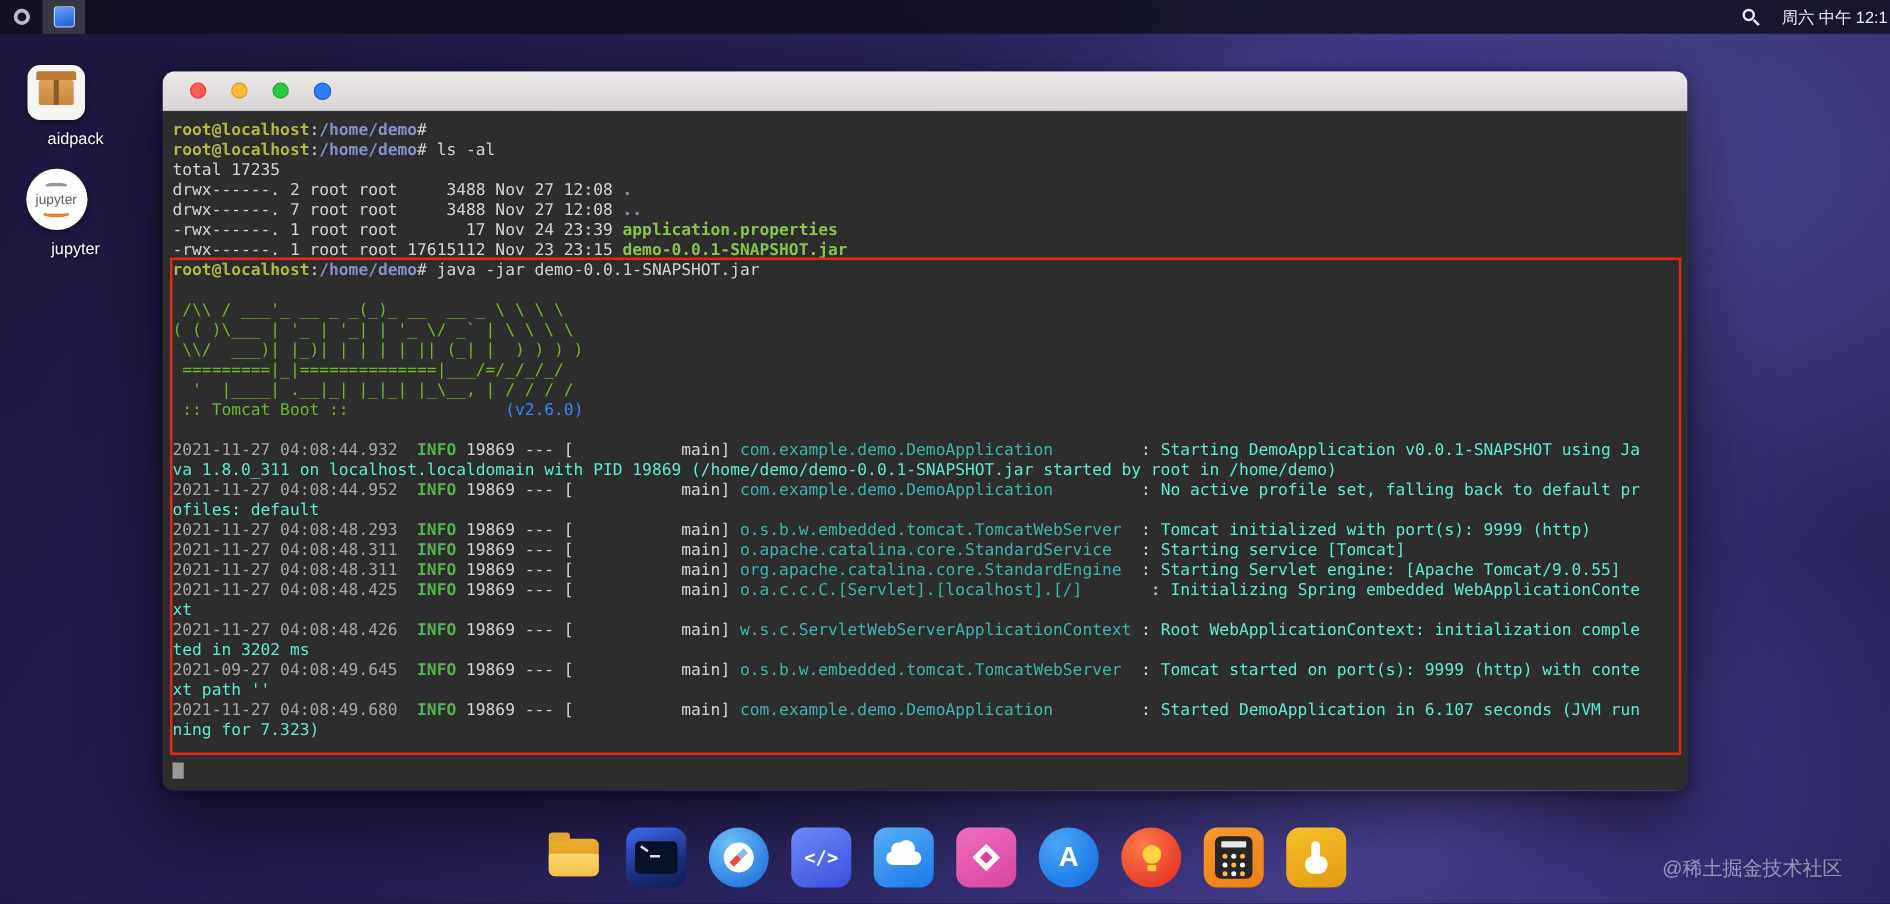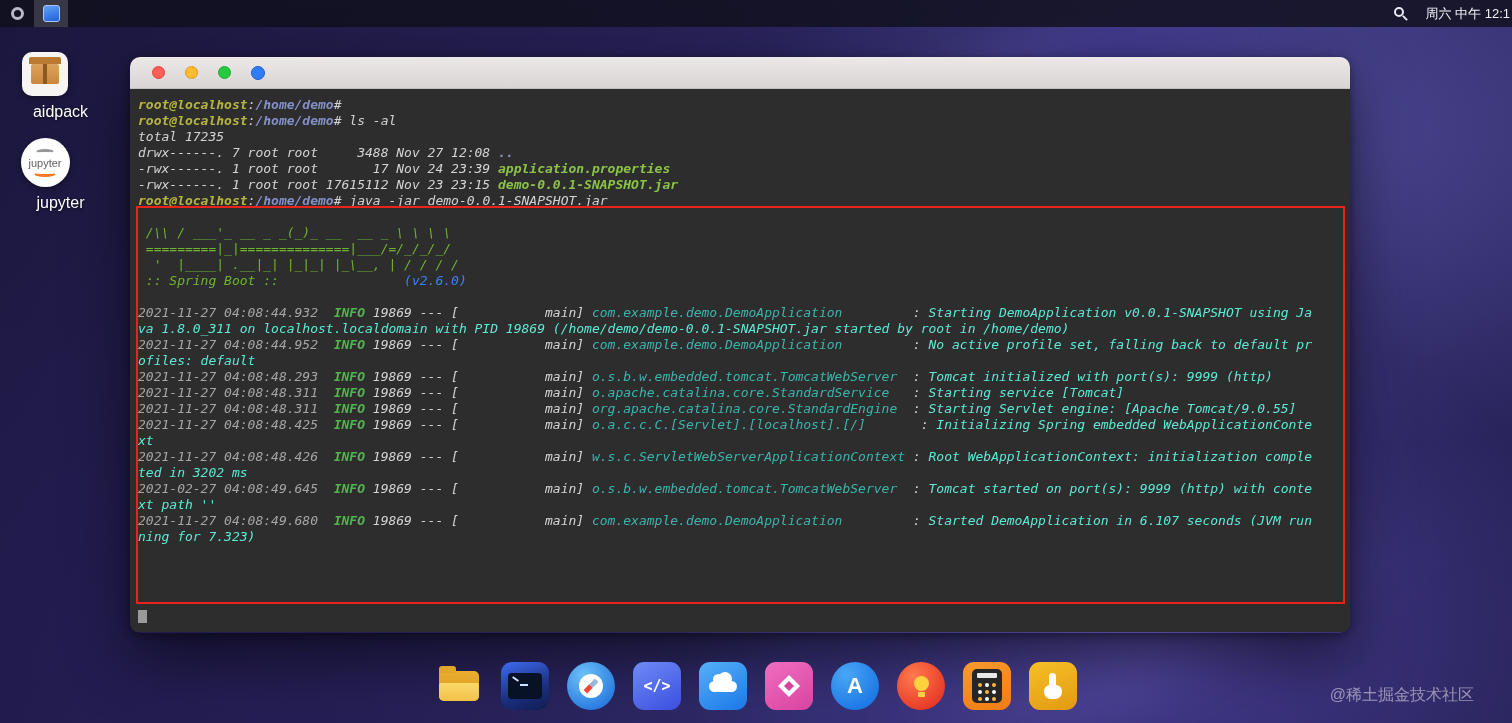--- a/index.html
+++ b/index.html
@@ -36,21 +36,21 @@
   .mb-search { position:relative; width:16px; height:16px; }
   .mb-search i { position:absolute; left:1px; top:1px; width:10px; height:10px;
     border:2px solid #e9e9f1; border-radius:50%; display:block; }
   .mb-search b { position:absolute; width:2px; height:6px; background:#e9e9f1;
     left:11px; top:9px; transform:rotate(-45deg); display:block; }
   .mb-clock { font-size:13px; white-space:nowrap; }
 
   
   .dicons { position:absolute; left:6px; top:52px; width:78px; z-index:5; }
   .dicon { display:flex; flex-direction:column; align-items:center; margin-bottom:17px; cursor:default; }
-  .dicon-label { margin-top:7px; font-size:16px; color:#fff; text-shadow:0 1px 3px rgba(0,0,0,.7);margin-left:31px; }
+  .dicon-label { margin-top:7px; font-size:13px; color:#fff; text-shadow:0 1px 3px rgba(0,0,0,.7);margin-left:31px; }
   .aidpack-art { width:46px; height:44px; background:#f7f5f2; border-radius:10px;
     display:flex; align-items:center; justify-content:center; box-shadow:0 2px 6px rgba(0,0,0,.4); }
   .pkg { position:relative; width:28px; height:20px; background:linear-gradient(#dda35a,#c9873d);
     border-radius:2px; }
   .pkg::before { content:""; position:absolute; top:-7px; left:-2px; width:32px; height:7px;
     background:#b97a33; border-radius:2px 2px 0 0; }
   .pkg::after { content:""; position:absolute; left:12px; top:0; width:4px; height:20px; background:#8a5a22; }
   .jupyter-art { width:49px; height:49px; background:#fff; border-radius:50%;
     display:flex; flex-direction:column; align-items:center; justify-content:center;
     box-shadow:0 2px 6px rgba(0,0,0,.4); }
@@ -68,21 +68,21 @@
     border-bottom:1px solid #c3bfbf; display:flex; align-items:center; padding-left:22px; gap:20px; }
   .tl { width:13px; height:13px; border-radius:50%; display:block; }
   .tl.red    { background:#ff5f57; border:1px solid #e0443e; }
   .tl.yellow { background:#febc2e; border:1px solid #d89b22; }
   .tl.green  { background:#28c840; border:1px solid #1eab32; }
   .tl.blue   { width:14px; height:14px; background:var(--accent-blue,#2f7cf6); border:1px solid #1d5fd0; }
   .term-body { position:relative; height:543px; background:var(--terminal-bg,#2d2d2d);
     padding:8px 8px 0 8px; cursor:text; }
   #term-lines { width:1176px; font-family:"DejaVu Sans Mono", monospace;
     font-size:13px; line-height:16px; }
-  .tline { white-space:pre-wrap; word-break:break-all; min-height:16px;font-style:italic; }
+  .tline { white-space:pre-wrap; word-break:break-all; min-height:16px; }
   .c-u { color:var(--prompt-user,#b5b642); font-weight:bold; }
   .c-p { color:var(--prompt-path,#8490c8); font-weight:bold; }
   .c-w { color:#d4d4d4; }
   .c-g { color:var(--file-green,#8bc34a); font-weight:bold; }
   .c-b { color:var(--banner-green,#6fb52e); }
   .c-d { color:#3b82f6; }
   .c-t { color:#a6a6a6; }
   .c-i { color:var(--info-green,#53b34f); font-weight:bold; }
   .c-c { color:var(--logger-cyan,#3bb5ad); }
   .c-m { color:#5eead4; }
@@ -206,38 +206,41 @@
       <span class="tl red"></span>
       <span class="tl yellow"></span>
       <span class="tl green"></span>
       <span class="tl blue"></span>
     </div>
     <div class="term-body">
       <div id="term-lines">
           <div class="tline"><span class="c-u">root@localhost</span><span class="c-w">:</span><span class="c-p">/home/demo</span><span class="c-w"># </span></div>
           <div class="tline"><span class="c-u">root@localhost</span><span class="c-w">:</span><span class="c-p">/home/demo</span><span class="c-w"># ls -al</span></div>
           <div class="tline"><span class="c-w">total 17235</span></div>
+          <div class="tline"><span class="c-w">drwx------. 2 root root     3488 Nov 27 12:08 </span><span class="c-p">.</span></div>
           <div class="tline"><span class="c-w">drwx------. 7 root root     3488 Nov 27 12:08 </span><span class="c-p">..</span></div>
           <div class="tline"><span class="c-w">-rwx------. 1 root root       17 Nov 24 23:39 </span><span class="c-g">application.properties</span></div>
           <div class="tline"><span class="c-w">-rwx------. 1 root root 17615112 Nov 23 23:15 </span><span class="c-g">demo-0.0.1-SNAPSHOT.jar</span></div>
           <div class="tline"><span class="c-u">root@localhost</span><span class="c-w">:</span><span class="c-p">/home/demo</span><span class="c-w"># java -jar demo-0.0.1-SNAPSHOT.jar</span></div>
           <div class="tline">&nbsp;</div>
           <div class="tline"><span class="c-b"> /\\ / ___'_ __ _ _(_)_ __  __ _ \ \ \ \</span></div>
+          <div class="tline"><span class="c-b">( ( )\___ | '_ | '_| | '_ \/ _` | \ \ \ \</span></div>
+          <div class="tline"><span class="c-b"> \\/  ___)| |_)| | | | | || (_| |  ) ) ) )</span></div>
           <div class="tline"><span class="c-b"> =========|_|==============|___/=/_/_/_/</span></div>
           <div class="tline"><span class="c-b">  '  |____| .__|_| |_|_| |_\__, | / / / /</span></div>
-          <div class="tline"><span class="c-b"> :: Spring Boot ::</span><span class="c-d">                (v2.6.0)</span></div>
+          <div class="tline"><span class="c-b"> :: Tomcat Boot ::</span><span class="c-d">                (v2.6.0)</span></div>
           <div class="tline">&nbsp;</div>
           <div class="tline"><span class="c-t">2021-11-27 04:08:44.932</span><span class="c-i">  INFO</span><span class="c-w"> 19869 --- [           main] </span><span class="c-c">com.example.demo.DemoApplication</span><span class="c-w">         : </span><span class="c-m">Starting DemoApplication v0.0.1-SNAPSHOT using Java 1.8.0_311 on localhost.localdomain with PID 19869 (/home/demo/demo-0.0.1-SNAPSHOT.jar started by root in /home/demo)</span></div>
           <div class="tline"><span class="c-t">2021-11-27 04:08:44.952</span><span class="c-i">  INFO</span><span class="c-w"> 19869 --- [           main] </span><span class="c-c">com.example.demo.DemoApplication</span><span class="c-w">         : </span><span class="c-m">No active profile set, falling back to default profiles: default</span></div>
           <div class="tline"><span class="c-t">2021-11-27 04:08:48.293</span><span class="c-i">  INFO</span><span class="c-w"> 19869 --- [           main] </span><span class="c-c">o.s.b.w.embedded.tomcat.TomcatWebServer</span><span class="c-w">  : </span><span class="c-m">Tomcat initialized with port(s): 9999 (http)</span></div>
           <div class="tline"><span class="c-t">2021-11-27 04:08:48.311</span><span class="c-i">  INFO</span><span class="c-w"> 19869 --- [           main] </span><span class="c-c">o.apache.catalina.core.StandardService</span><span class="c-w">   : </span><span class="c-m">Starting service [Tomcat]</span></div>
           <div class="tline"><span class="c-t">2021-11-27 04:08:48.311</span><span class="c-i">  INFO</span><span class="c-w"> 19869 --- [           main] </span><span class="c-c">org.apache.catalina.core.StandardEngine</span><span class="c-w">  : </span><span class="c-m">Starting Servlet engine: [Apache Tomcat/9.0.55]</span></div>
           <div class="tline"><span class="c-t">2021-11-27 04:08:48.425</span><span class="c-i">  INFO</span><span class="c-w"> 19869 --- [           main] </span><span class="c-c">o.a.c.c.C.[Servlet].[localhost].[/]</span><span class="c-w">       : </span><span class="c-m">Initializing Spring embedded WebApplicationContext</span></div>
           <div class="tline"><span class="c-t">2021-11-27 04:08:48.426</span><span class="c-i">  INFO</span><span class="c-w"> 19869 --- [           main] </span><span class="c-c">w.s.c.ServletWebServerApplicationContext</span><span class="c-w"> : </span><span class="c-m">Root WebApplicationContext: initialization completed in 3202 ms</span></div>
-          <div class="tline"><span class="c-t">2021-02-27 04:08:49.645</span><span class="c-i">  INFO</span><span class="c-w"> 19869 --- [           main] </span><span class="c-c">o.s.b.w.embedded.tomcat.TomcatWebServer</span><span class="c-w">  : </span><span class="c-m">Tomcat started on port(s): 9999 (http) with context path ''</span></div>
+          <div class="tline"><span class="c-t">2021-09-27 04:08:49.645</span><span class="c-i">  INFO</span><span class="c-w"> 19869 --- [           main] </span><span class="c-c">o.s.b.w.embedded.tomcat.TomcatWebServer</span><span class="c-w">  : </span><span class="c-m">Tomcat started on port(s): 9999 (http) with context path ''</span></div>
           <div class="tline"><span class="c-t">2021-11-27 04:08:49.680</span><span class="c-i">  INFO</span><span class="c-w"> 19869 --- [           main] </span><span class="c-c">com.example.demo.DemoApplication</span><span class="c-w">         : </span><span class="c-m">Started DemoApplication in 6.107 seconds (JVM running for 7.323)</span></div>
         </div>
       <div class="red-box"></div>
       <span class="cursor"></span>
     </div>
   </div>
 
   <div class="dock">
     <div class="dk dk-files">
         <div class="ic-folder"></div>

